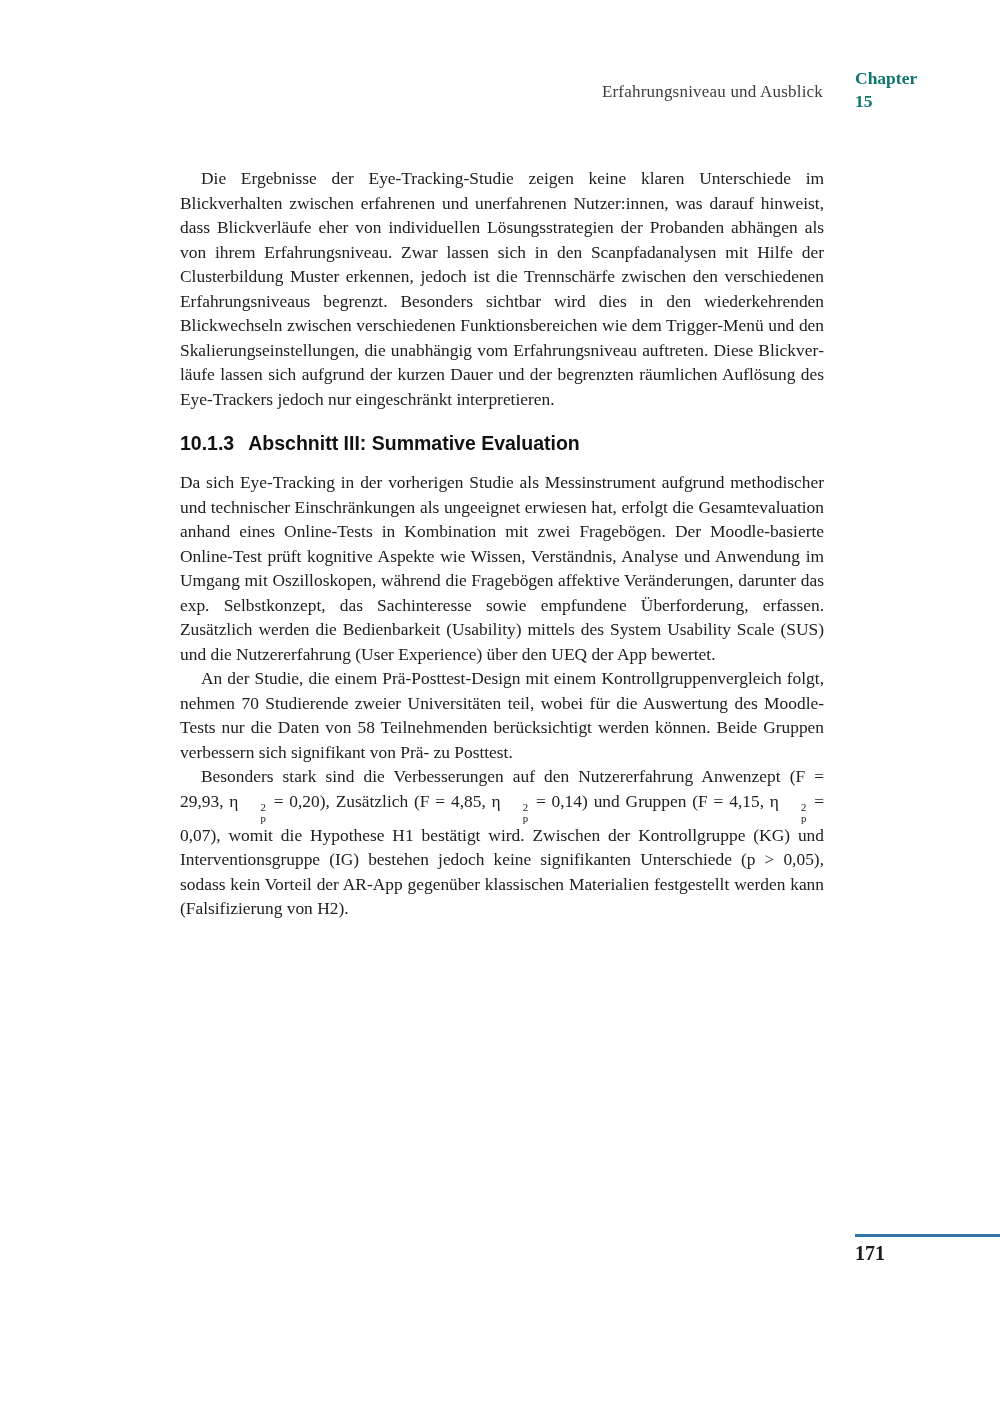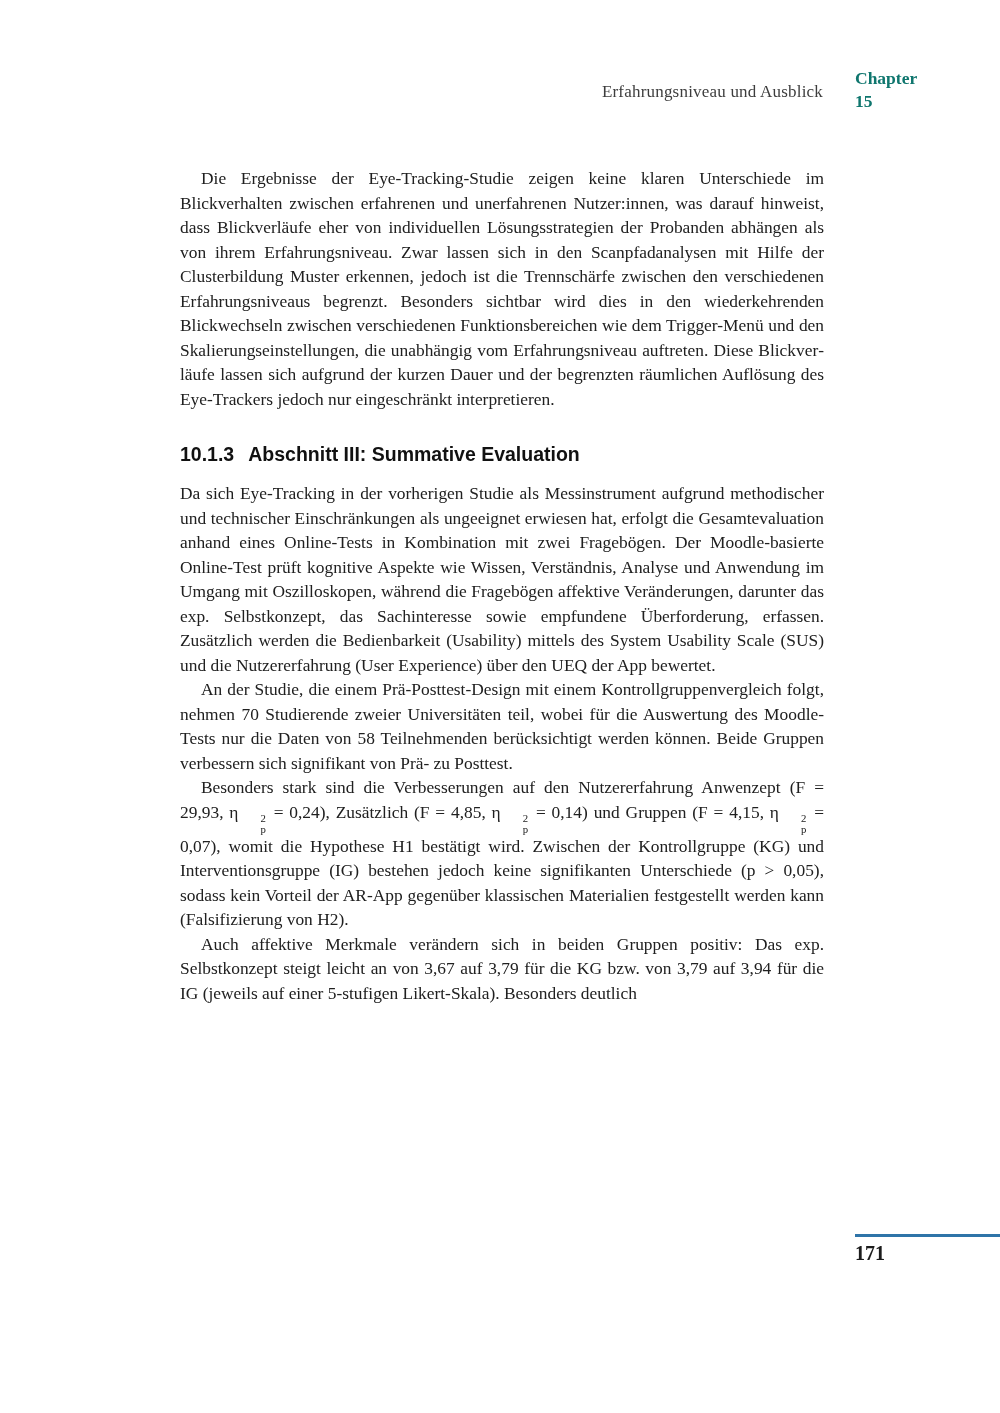--- a/index.html
+++ b/index.html
@@ -33,21 +33,21 @@
     text-align: justify;
   }
   p.para { margin: 0; }
   p.para.indent { text-indent: 21px; }
 
   h2.section-heading {
     font-family: "Liberation Sans", "DejaVu Sans", sans-serif;
     font-weight: 700;
     font-size: 19.5px; line-height: 24px;
     color: #111111;
-    margin: 31px 0 15px 0;
+    margin: 20px 0 15px 0;
     text-align: left;
   }
   .section-number { margin-right: 14px; }
 
   .seg-i { }
   .seg-b { font-weight: normal; }
 
   
   .mvar { white-space: nowrap; }
   .supsub {
@@ -87,29 +87,28 @@
       <span class="section-number">10.1.3</span><span>Abschnitt III: Summative Evaluation</span>
     </h2>
 
     <p class="para"><span>Da sich Eye-Tracking in der vorherigen Studie als Messinstrument aufgrund methodischer und technischer Einschränkungen als ungeeignet erwiesen hat, erfolgt die Gesamtevaluation anhand eines Online-Tests in Kombination mit zwei Fragebögen. Der Moodle-basierte Online-Test prüft kognitive Aspekte wie Wissen, Verständnis, Analyse und Anwendung im Umgang mit Oszilloskopen, während die Fragebögen affektive Veränderungen, darunter das exp. Selbstkon­zept, das Sachinteresse sowie empfundene Überforderung, erfassen. Zusätzlich werden die Bedienbarkeit (</span><span class="seg-i">Usability</span><span>) mittels des </span><span class="seg-i">System Usability Scale</span><span> (</span><span class="seg-b">SUS</span><span>) und die Nutzererfahrung (</span><span class="seg-i">User Experience</span><span>) über den UEQ der App bewertet.</span></p>
 
     <p class="para indent"><span>An der Studie, die einem Prä-Posttest-Design mit einem Kontrollgruppen­vergleich folgt, nehmen 70 Studierende zweier Universitäten teil, wobei für die Auswertung des Moodle-Tests nur die Daten von 58 Teilnehmenden berück­sichtigt werden können. Beide Gruppen verbessern sich signifikant von Prä- zu Posttest.</span></p>
 
     <p class="para indent"><span>Besonders stark sind die Verbesserungen auf den Nutzererfahrung </span><span class="seg-i">Anwen­zept</span><span> (</span><span class="seg-i">F</span><span> = 29,93, </span><span class="mvar"><span class="seg-i">η</span><span class="supsub">
             <span>2</span>
             <span class="seg-i">p</span>
-          </span></span><span> = 0,24), </span><span class="seg-i">Zusätzlich</span><span> (</span><span class="seg-i">F</span><span> = 4,85, </span><span class="mvar"><span class="seg-i">η</span><span class="supsub">
+          </span></span><span> = 0,20), </span><span class="seg-i">Zusätzlich</span><span> (</span><span class="seg-i">F</span><span> = 4,85, </span><span class="mvar"><span class="seg-i">η</span><span class="supsub">
             <span>2</span>
             <span class="seg-i">p</span>
           </span></span><span> = 0,14) und </span><span class="seg-i">Gruppen</span><span> (</span><span class="seg-i">F</span><span> = 4,15, </span><span class="mvar"><span class="seg-i">η</span><span class="supsub">
             <span>2</span>
             <span class="seg-i">p</span>
           </span></span><span> = 0,07), womit die Hypothese H1 bestätigt wird. Zwischen der Kontrollgruppe (KG) und Interventionsgruppe (IG) bestehen jedoch keine signi­fikanten Unterschiede (</span><span class="seg-i">p</span><span> &gt; 0,05), sodass kein Vorteil der AR-App gegenüber klassischen Materialien festgestellt werden kann (Falsifizierung von H2).</span></p>
 
-    <p class="para indent"><span>Auch affektive Merkmale verändern sich in beiden Gruppen positiv: Das exp. Selbstkonzept steigt leicht an von 3,67 auf 3,79 für die KG bzw. von 3,79 auf 3,94 für die IG (jeweils auf einer 5-stufigen Likert-Skala). Besonders deutlich</span></p>
 
   </div>
 
   <div class="footer-line"></div>
 
   <div class="page-number">171</div>
 
 </div>
 
 </body></html>

